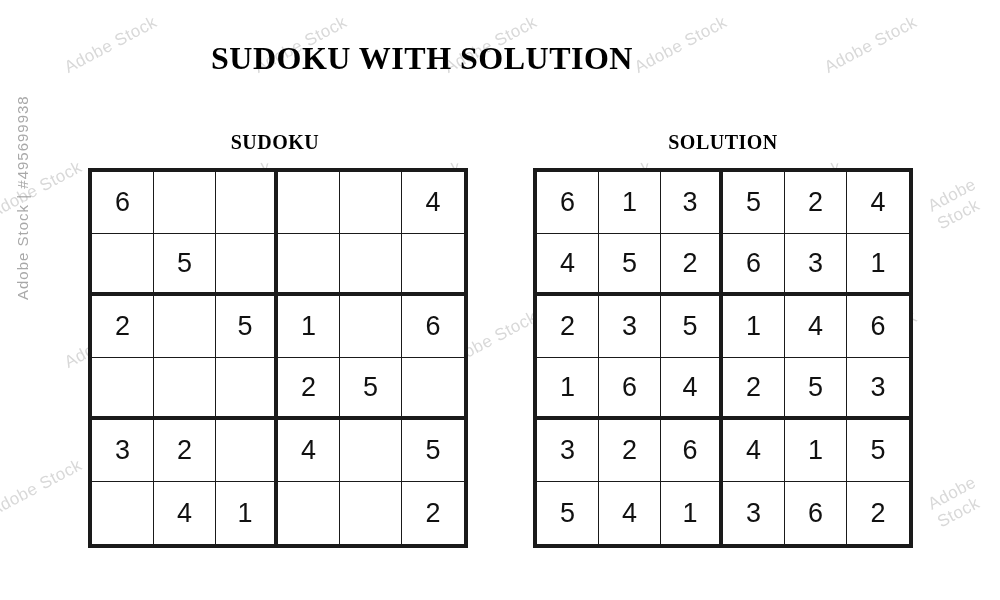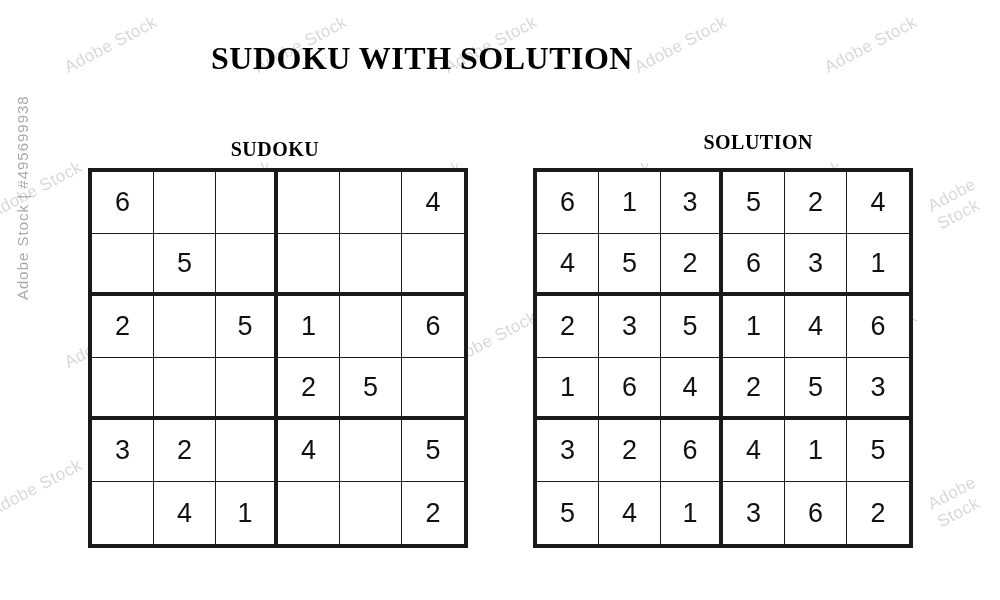--- a/index.html
+++ b/index.html
@@ -31,29 +31,28 @@
   .board-label {
     position: absolute;
     font-family: "Liberation Serif", serif;
     font-weight: bold;
     font-size: 20px;
     letter-spacing: 0.5px;
     color: #000000;
     text-align: center;
   }
   #label-puzzle {
-    top: 138px;
+    top: 131px;
     left: 185px;
     width: 180px;
   }
   #label-solution {
     top: 131px;
     left: 633px;
     width: 180px;
-    text-align: right;
   }
 
   .grid {
     position: absolute;
     display: grid;
     grid-template-columns: repeat(6, 1fr);
     grid-template-rows: repeat(6, 1fr);
     box-sizing: border-box;
     background: #ffffff;
     border: 4px solid #1a1a1a;

